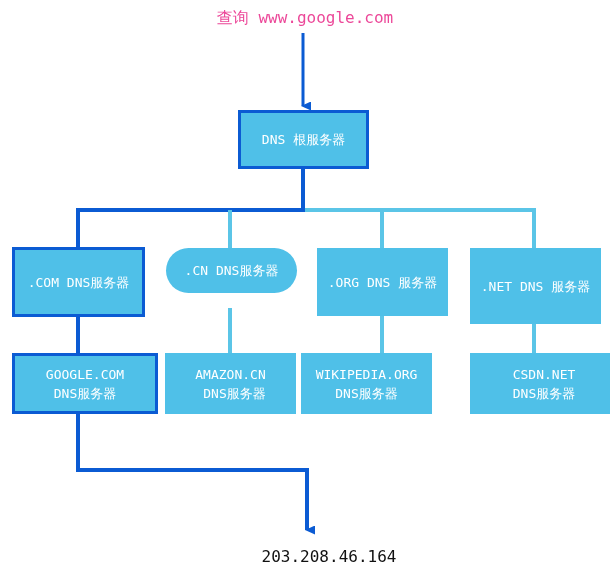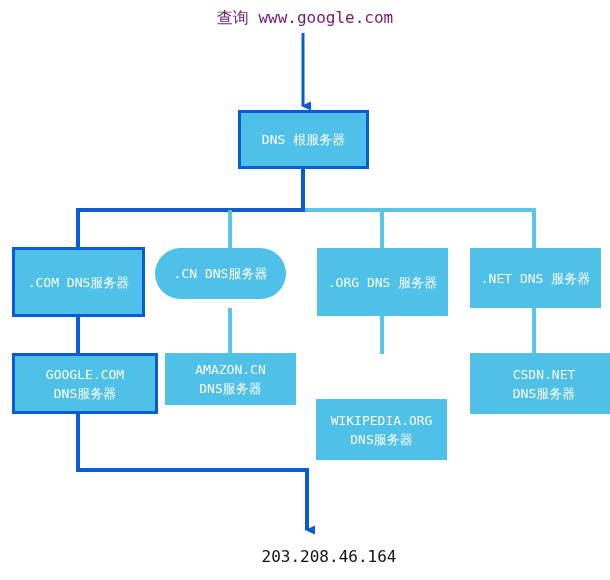--- a/index.html
+++ b/index.html
@@ -21,21 +21,21 @@
     width: 610px;
     height: 580px;
   }
   .query-label {
     position: absolute;
     left: 0;
     top: 8px;
     width: 610px;
     text-align: center;
     font-size: 16px;
-    color: #701a75;
+    color: #ec4899;
     font-family: "DejaVu Sans Mono", "Liberation Mono", monospace;
     letter-spacing: 0px;
     white-space: pre;
   }
   .result-label {
     position: absolute;
     left: 0;
     top: 547px;
     width: 610px;
     text-align: center;
@@ -127,39 +127,39 @@
 
 <div class="query-label">查询 www.google.com</div>
 
 <div class="node highlight" style="left:238px; top:110px; width:131px; height:59px;">
   <span class="node-text">DNS 根服务器</span>
 </div>
 
 <div class="node highlight" style="left:12px; top:247px; width:133px; height:70px;">
   <span class="node-text">.COM DNS服务器</span>
 </div>
-<div class="node" style="left:155px; top:248px; width:131px; height:51px;border-radius:30px;">
+<div class="node" style="left:166px; top:248px; width:131px; height:45px;border-radius:30px;">
   <span class="node-text">.CN DNS服务器</span>
 </div>
 <div class="node" style="left:317px; top:248px; width:131px; height:68px;">
   <span class="node-text">.ORG DNS 服务器</span>
 </div>
-<div class="node" style="left:470px; top:248px; width:131px; height:60px;text-align:right;">
+<div class="node" style="left:470px; top:248px; width:131px; height:76px;text-align:right;">
   <span class="node-text">.NET DNS 服务器</span>
 </div>
 
 <div class="node highlight" style="left:12px; top:353px; width:146px; height:61px;">
   <span class="node-text">GOOGLE.COM
 DNS服务器</span>
 </div>
-<div class="node" style="left:165px; top:353px; width:131px; height:52px;">
+<div class="node" style="left:165px; top:353px; width:131px; height:61px;text-align:right;">
   <span class="node-text">AMAZON.CN
 DNS服务器</span>
 </div>
-<div class="node" style="left:316px; top:353px; width:131px; height:61px;margin-top:46px;">
+<div class="node" style="left:301px; top:353px; width:131px; height:61px;">
   <span class="node-text">WIKIPEDIA.ORG
 DNS服务器</span>
 </div>
 <div class="node" style="left:470px; top:353px; width:148px; height:61px;">
   <span class="node-text">CSDN.NET
 DNS服务器</span>
 </div>
 
 <div class="result-label">203.208.46.164</div>
 

